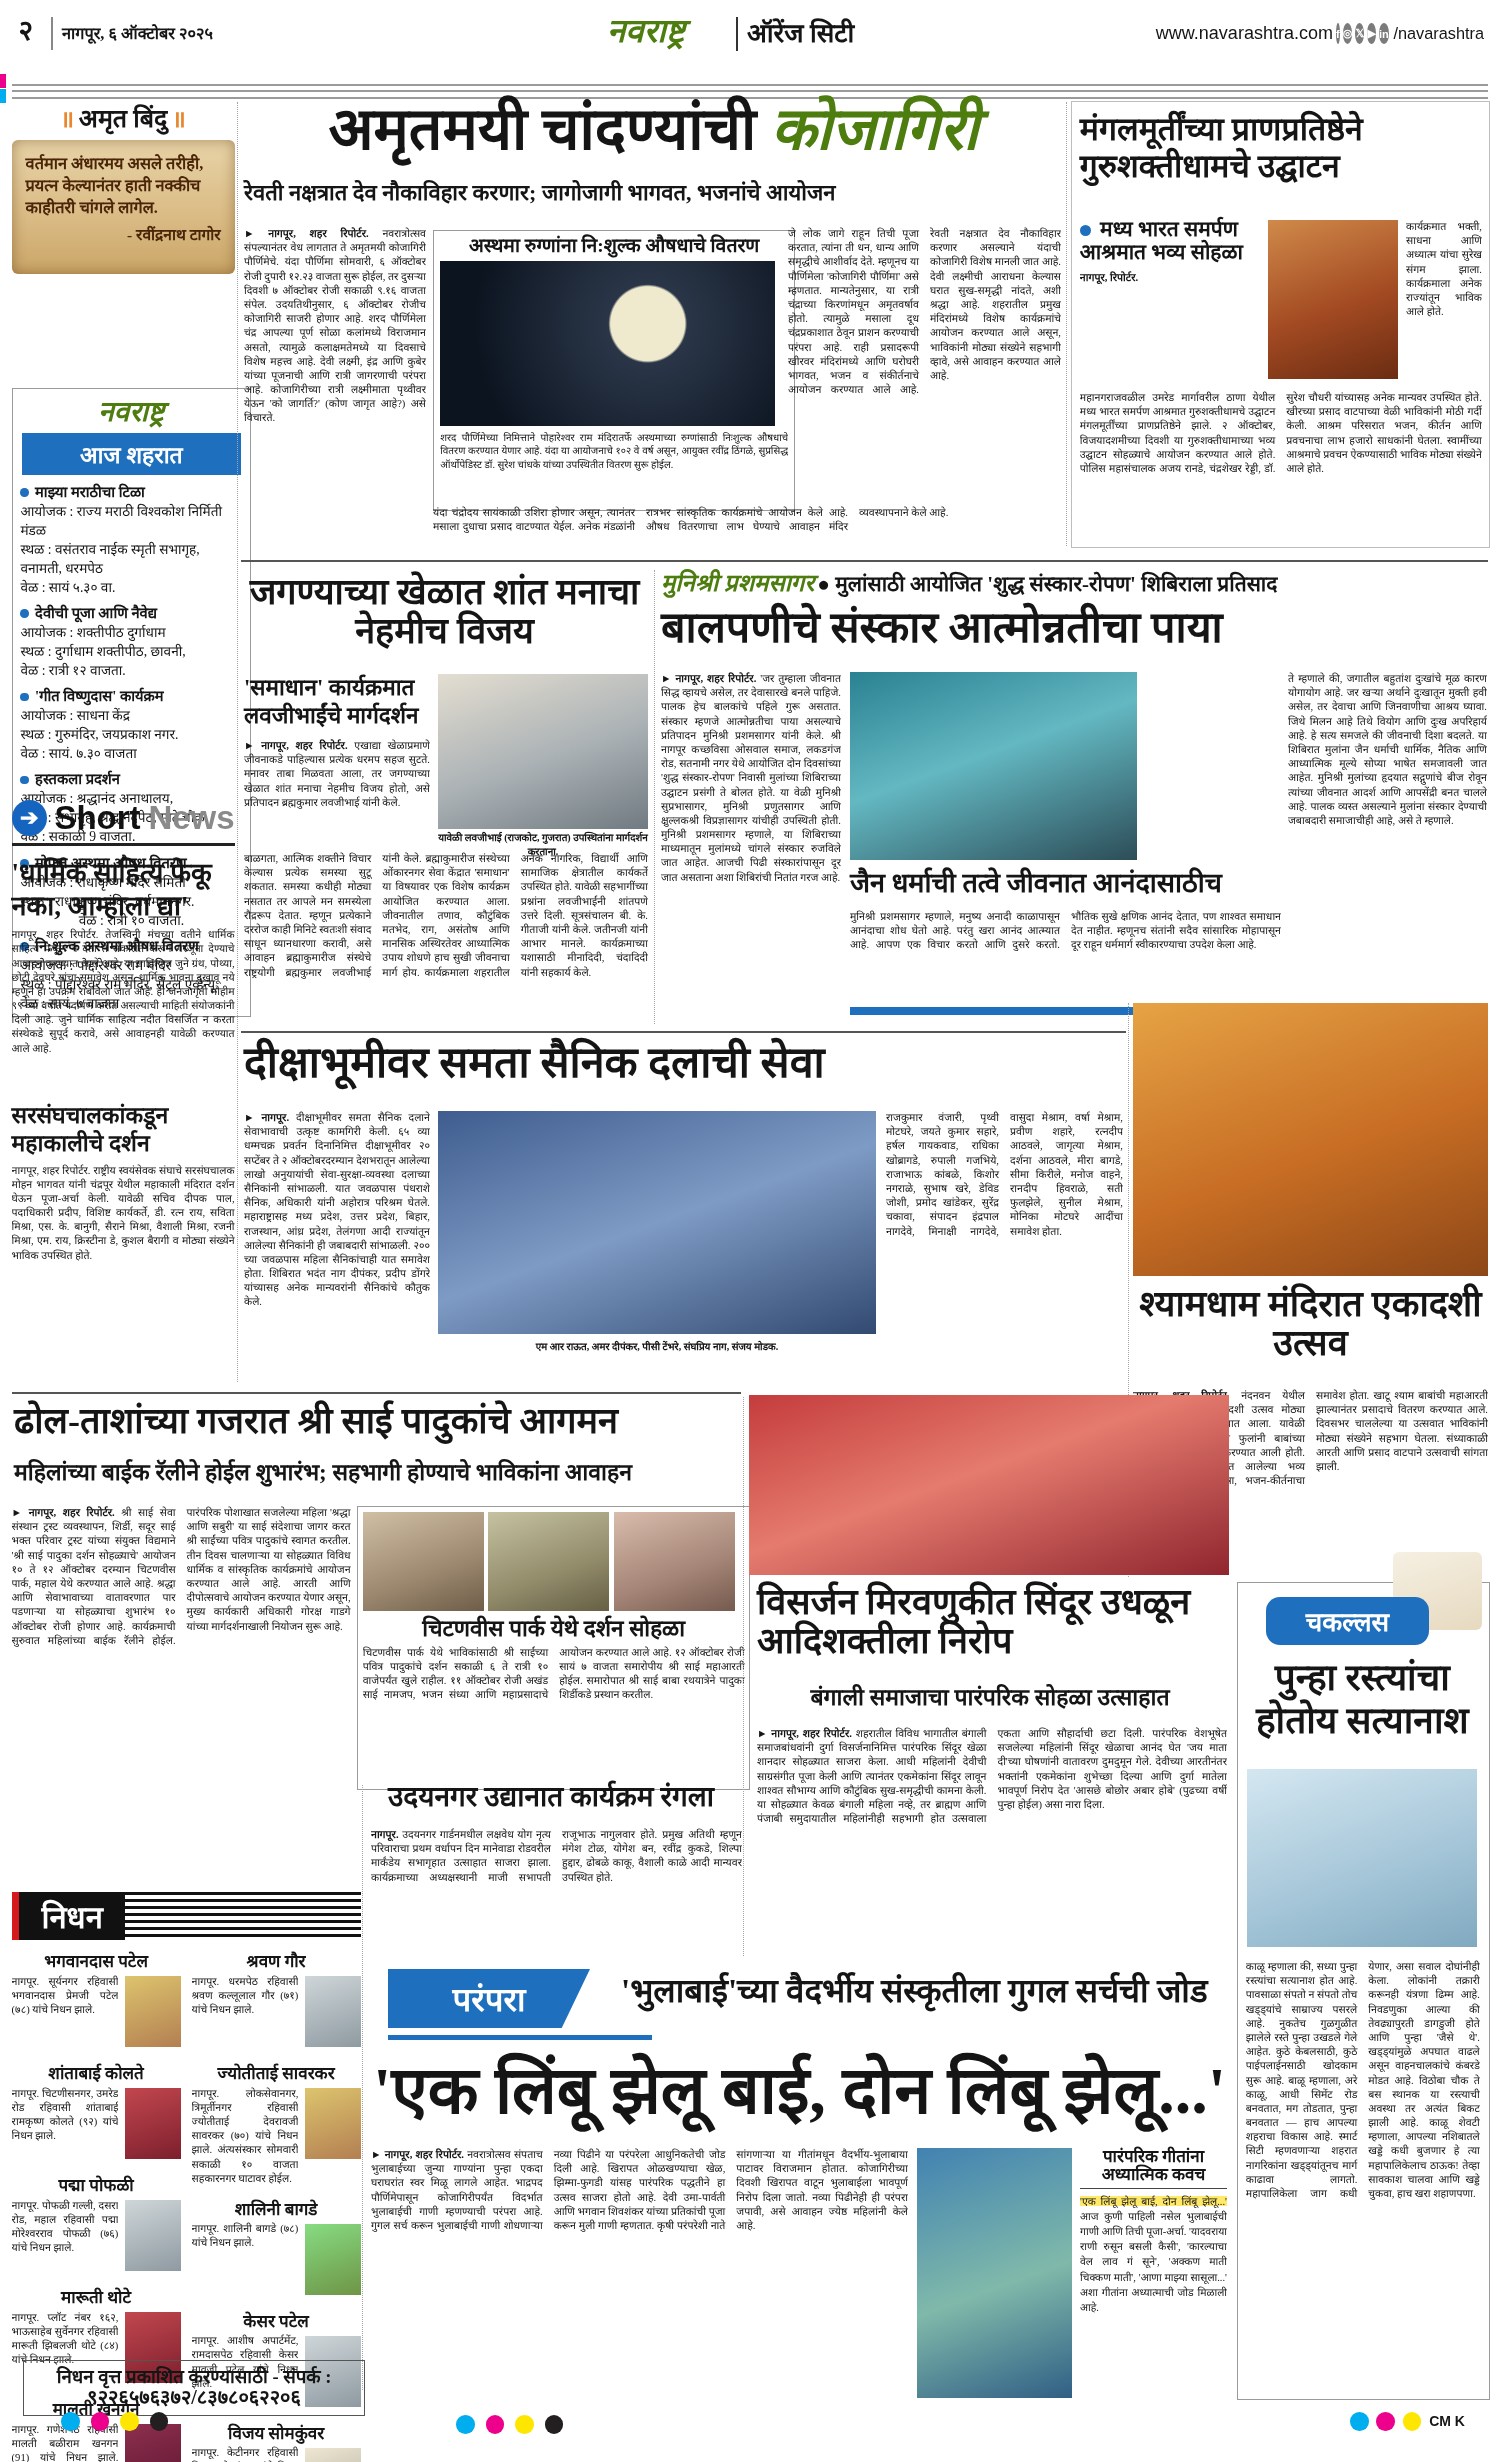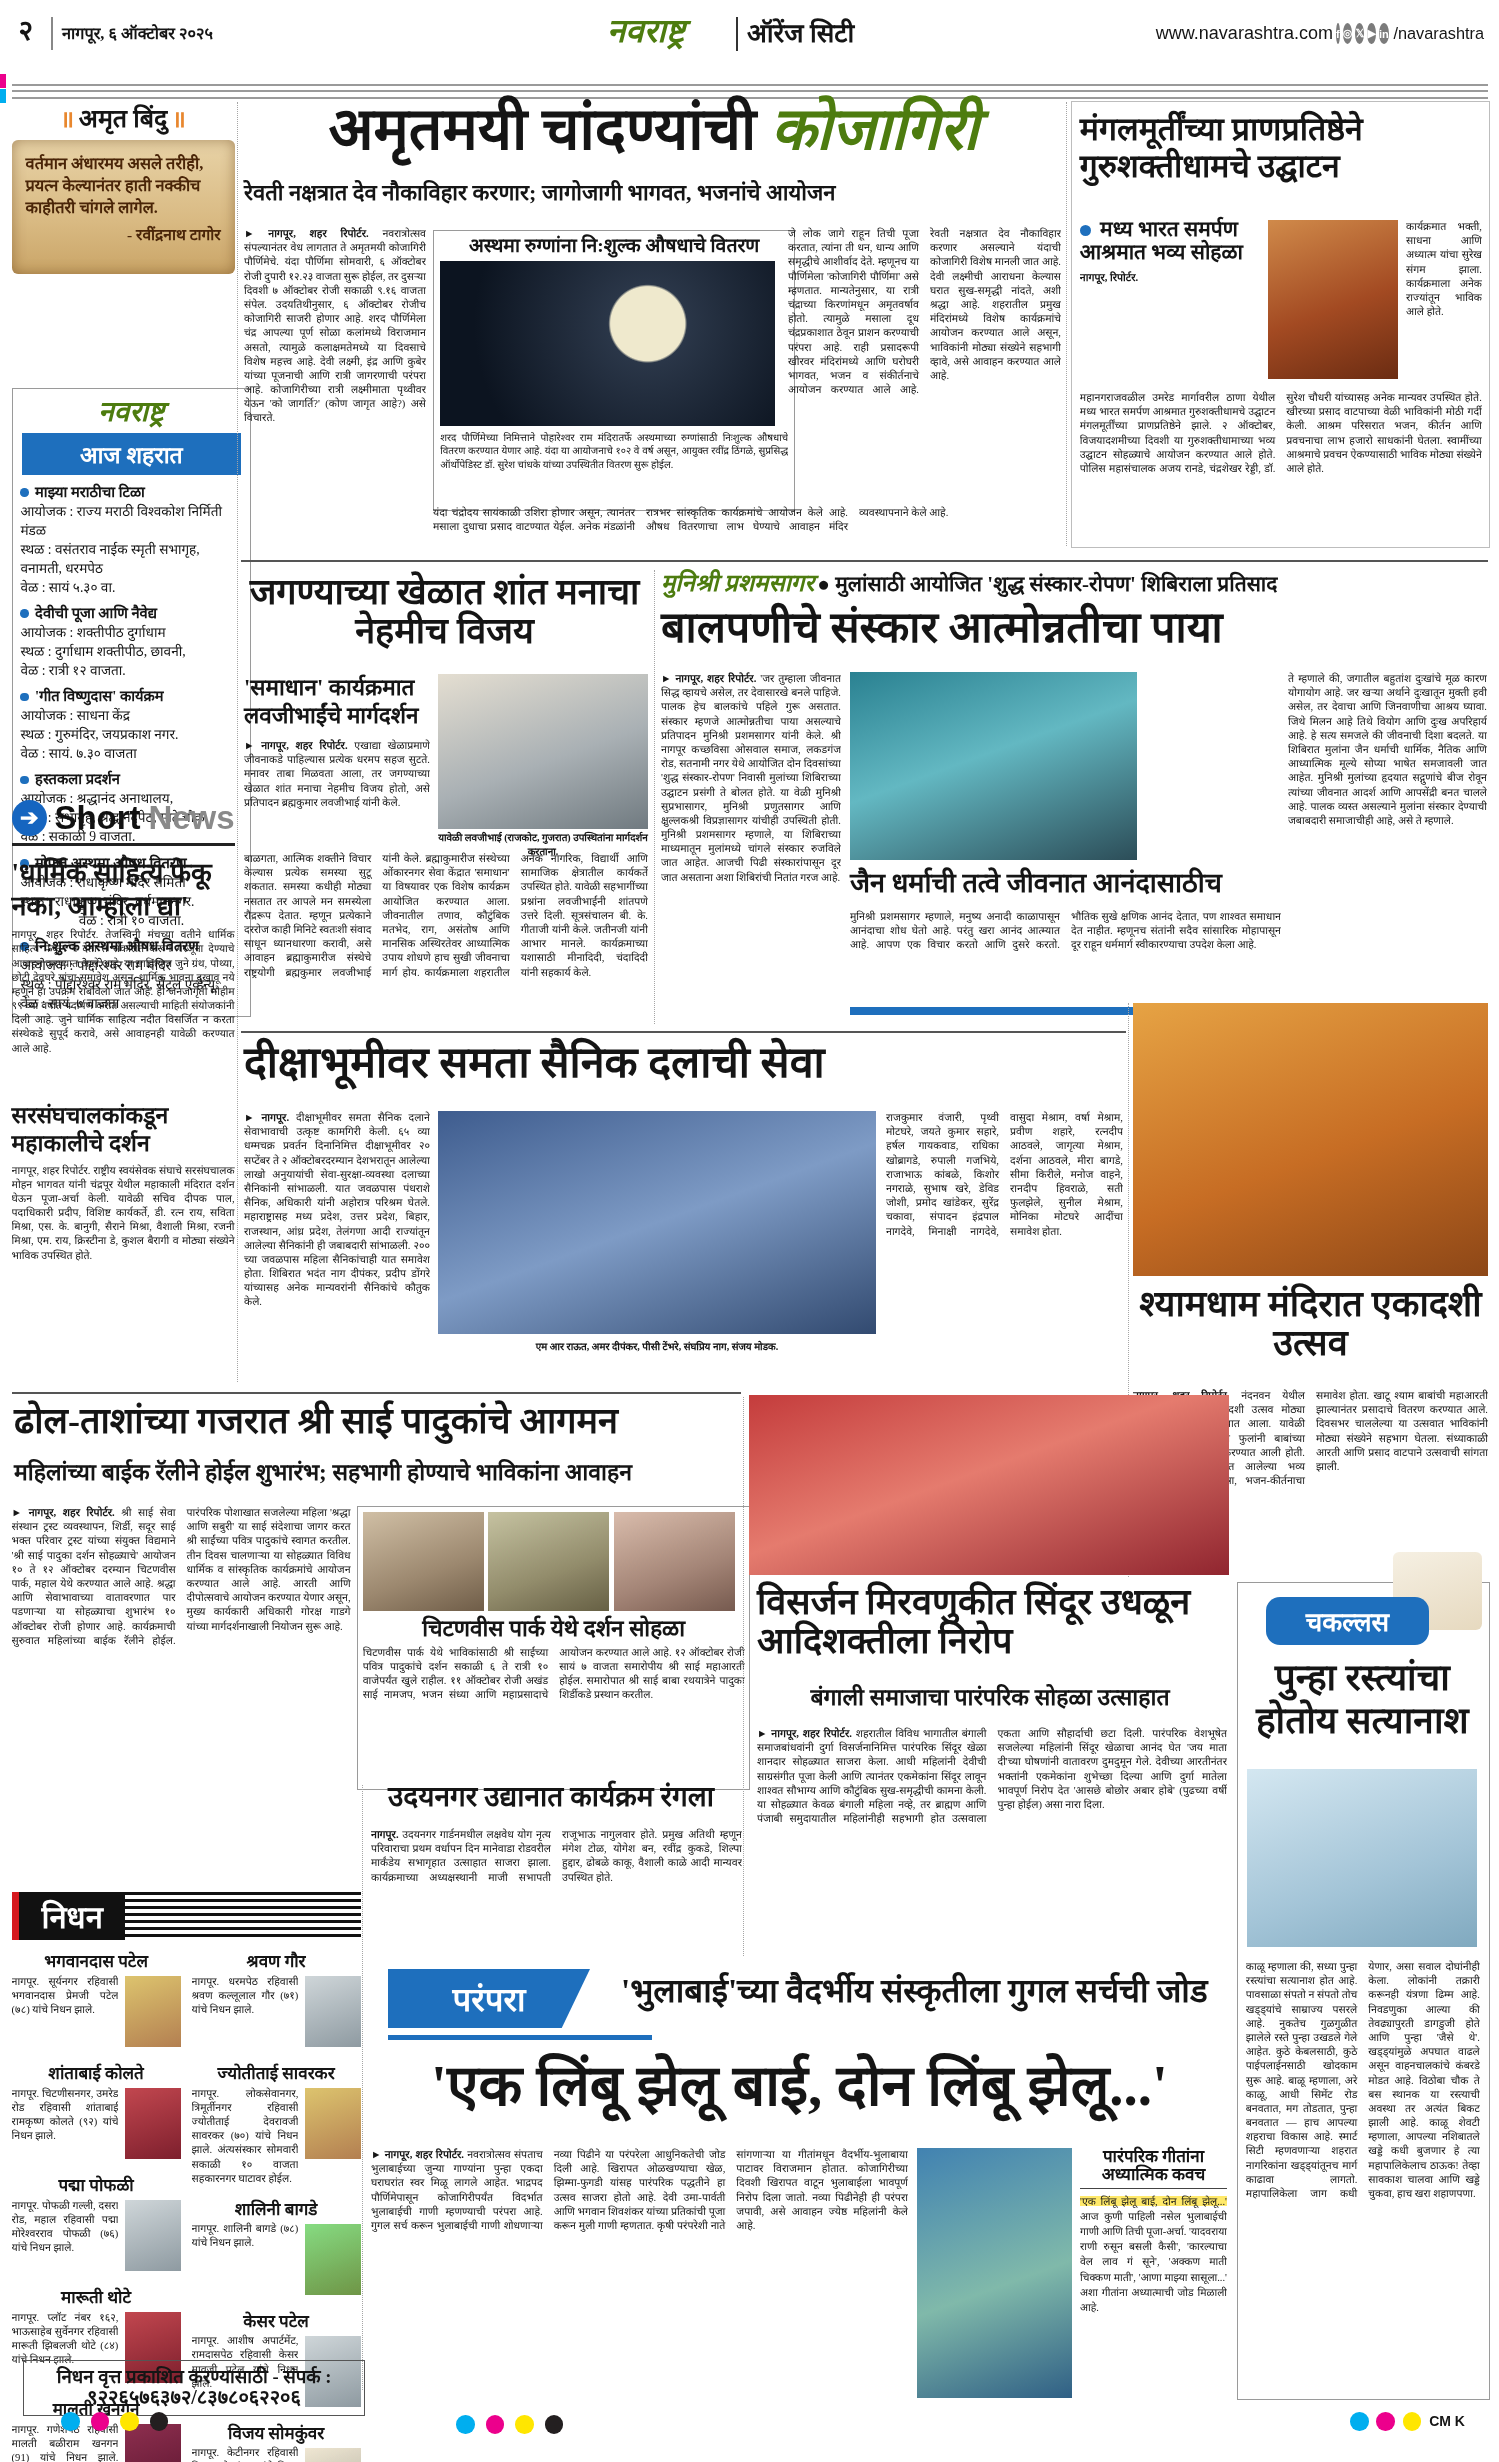--- a/index.html
+++ b/index.html
@@ -304,21 +304,21 @@
 
   <div class="abs h" style="left:388px;top:1782px;width:349px;font-size:28px;">उदयनगर उद्यानात कार्यक्रम रंगला</div>
   <div class="abs body cols2" style="left:371px;top:1828px;width:371px;height:127px;"><span class="byline">नागपूर.</span> <span>उदयनगर गार्डनमधील लक्षवेध योग नृत्य परिवाराचा प्रथम वर्धापन दिन मानेवाडा रोडवरील मार्कंडेय सभागृहात उत्साहात साजरा झाला. कार्यक्रमाच्या अध्यक्षस्थानी माजी सभापती राजूभाऊ नागुलवार होते. प्रमुख अतिथी म्हणून मंगेश टोळ, योगेश बन, रवींद्र कुकडे, शिल्पा हुद्दार, ढोबळे काकू, वैशाली काळे आदी मान्यवर उपस्थित होते.</span></div>
 
   <div class="abs" style="left:388px;top:1966px;width:840px;height:74px;">
     <div class="tagblue" style="position:absolute;left:0;top:3.1px;width:202px;height:59px;font-size:33px;display:flex;align-items:center;justify-content:center;clip-path:polygon(0 0,100% 0,86% 100%,0 100%);">परंपरा</div>
     <div class="h" style="position:absolute;left:233px;top:7.8px;width:605px;font-size:33px;">'भुलाबाई'च्या वैदर्भीय संस्कृतीला गुगल सर्चची जोड</div>
     <div style="position:absolute;left:0;bottom:0;width:264px;height:4.7px;background:#1e6fbd;"></div>
   </div>
 
-  <div class="abs h" style="left:371px;top:2055px;width:857px;font-size:57px;text-align:center;">'एक लिंबू झेलू बाई, दोन लिंबू झेलू...'</div>
+  <div class="abs h" style="left:371px;top:2055px;width:857px;font-size:66px;text-align:center;">'एक लिंबू झेलू बाई, दोन लिंबू झेलू...'</div>
   <div class="abs body cols3" style="left:371px;top:2148px;width:537px;height:250px;"><span class="byline">► नागपूर, शहर रिपोर्टर.</span> <span>नवरात्रोत्सव संपताच भुलाबाईच्या जुन्या गाण्यांना पुन्हा एकदा घराघरांत स्वर मिळू लागले आहेत. भाद्रपद पौर्णिमेपासून कोजागिरीपर्यंत विदर्भात भुलाबाईची गाणी म्हणण्याची परंपरा आहे. गुगल सर्च करून भुलाबाईची गाणी शोधणाऱ्या नव्या पिढीने या परंपरेला आधुनिकतेची जोड दिली आहे. खिरापत ओळखण्याचा खेळ, झिम्मा-फुगडी यांसह पारंपरिक पद्धतीने हा उत्सव साजरा होतो आहे. देवी उमा-पार्वती आणि भगवान शिवशंकर यांच्या प्रतिकांची पूजा करून मुली गाणी म्हणतात. कृषी परंपरेशी नाते सांगणाऱ्या या गीतांमधून वैदर्भीय-भुलाबाया पाटावर विराजमान होतात. कोजागिरीच्या दिवशी खिरापत वाटून भुलाबाईला भावपूर्ण निरोप दिला जातो. नव्या पिढीनेही ही परंपरा जपावी, असे आवाहन ज्येष्ठ महिलांनी केले आहे.</span></div>
   <div class="ph p-krishna" style="left:917px;top:2148px;width:155px;height:250px;"></div>
   <div class="abs" style="left:1080px;top:2148px;width:147px;height:250px;">
     <div class="h" style="font-size:17px;text-align:center;border-bottom:1.6px solid #444;padding-bottom:3.1px;">पारंपरिक गीतांना अध्यात्मिक कवच</div>
     <div style="margin-top:4.7px;font-size:10.5px;line-height:1.45;background:linear-gradient(transparent 1.6px,#ffe96a 1.6px 12.4px,transparent 12.4px);text-align:justify;overflow:hidden;height:217px;">'एक लिंबू झेलू बाई, दोन लिंबू झेलू...' आज कुणी पाहिली नसेल भुलाबाईची गाणी आणि तिची पूजा-अर्चा. 'यादवराया राणी रुसून बसली कैसी', 'कारल्याचा वेल लाव गं सूने', 'अक्कण माती चिक्कण माती', 'आणा माझ्या सासूला...' अशा गीतांना अध्यात्माची जोड मिळाली आहे.</div>
   </div>
 
   <div class="abs" style="left:61px;top:2412px;">
     <span class="dot" style="background:#00aeef;"></span>
     <span class="dot" style="background:#ec008c;"></span>

